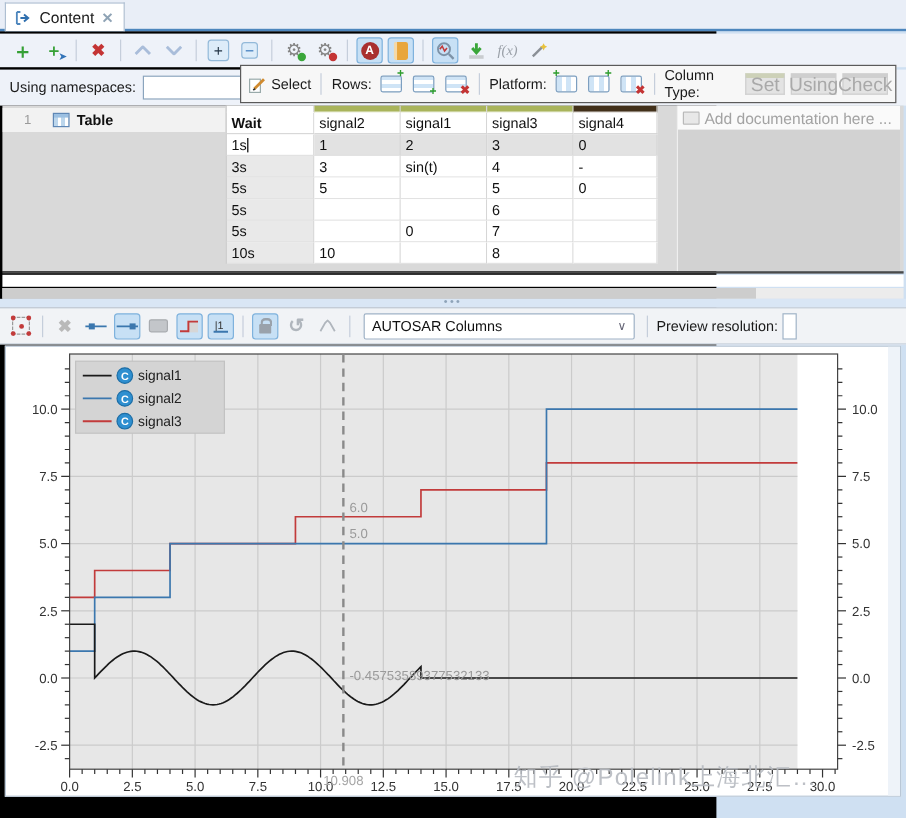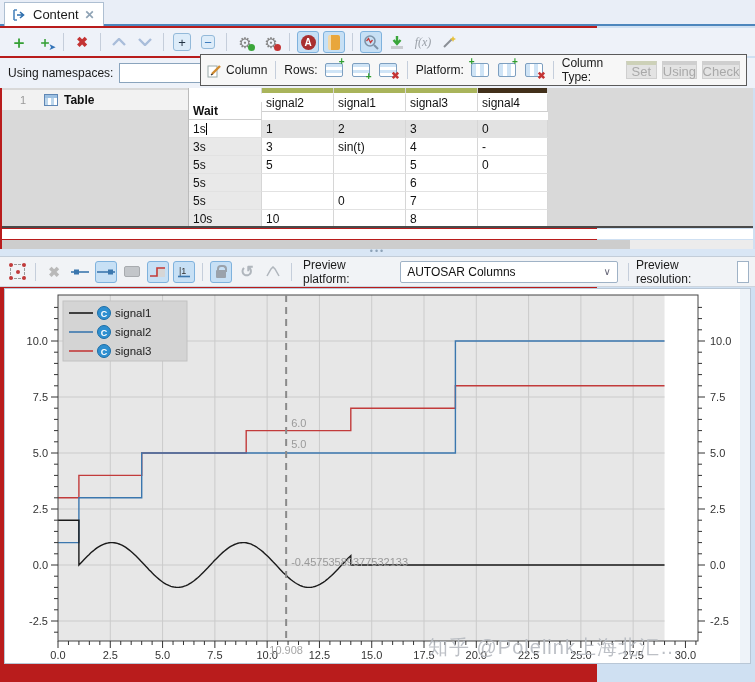--- a/index.html
+++ b/index.html
@@ -1,18 +1,18 @@
 <!DOCTYPE html>
 <html><head>
 <meta charset="utf-8">
 <style>
   * { margin:0; padding:0; box-sizing:border-box; }
   html,body { width:755px; height:682px; }
   body { font-family:"Liberation Sans", sans-serif; background:#cfe0f2; overflow:hidden; }
-  #app { position:relative; width:597px; height:682px; background:#b91c1c;text-decoration:underline; }
+  #app { position:relative; width:597px; height:682px; background:#000000;text-decoration:underline; }
 
   
   .tabbar { position:absolute; left:0; top:0; width:755px; height:26px; background:#e9eef7; border-bottom:2px solid #4d86bd; }
   .tab { position:absolute; left:4px; top:2px; height:24px; background:#fff; border:1px solid #aebfd2; border-bottom:none; display:flex; align-items:center; gap:6px; padding:0 8px; font-size:13px; color:#1a1a1a; }
   .tab .close { color:#8fa3b5; font-size:12px; font-weight:bold; }
 
   
   .toolbar1 { position:absolute; left:0; top:28px; width:755px; height:28px; background:#eef2f9; display:flex; align-items:center; gap:4px; padding-left:8px; }
   .nsrow { position:absolute; left:0; top:58px; width:755px; height:30px; background:#eef2f9; display:flex; align-items:center; font-size:12px; color:#1a1a1a; }
   .nsrow label { margin-left:8px; }
@@ -32,21 +32,21 @@
 
   
   .floatbar { position:absolute; left:200px; top:54px; width:547px; height:32px; background:#f7f7f7; border:1px solid #5a5a5a; display:flex; align-items:center; gap:5px; padding:0 6px; font-size:12px; color:#1a1a1a; z-index:5; }
   .fbtn { display:flex; align-items:center; gap:4px; }
   .mini-table { width:18px; height:14px; border:1px solid #7d9fc0; background:#fff; position:relative; border-radius:2px; }
   .mini-table.rows { background:repeating-linear-gradient(180deg,#cfe4f6 0 3px,#fff 3px 6px); }
   .mini-table.cols { background:repeating-linear-gradient(90deg,#cfe4f6 0 4px,#fff 4px 8px); }
   .mini-mark { position:absolute; font-size:10px; font-weight:bold; line-height:1; }
   .mm-plus { color:#2f9e2f; }
   .mm-x { color:#c43434; }
-  .ctype-btn { width:38px; height:18px; font-size:13px; color:#a9a9a9; background:#e3e3e3; border:1px solid #cfcfcf; border-top:4px solid #cdd1b8; display:flex; align-items:center; justify-content:center; }
+  .ctype-btn { width:38px; height:18px; font-size:16px; color:#a9a9a9; background:#e3e3e3; border:1px solid #cfcfcf; border-top:4px solid #cdd1b8; display:flex; align-items:center; justify-content:center; }
   .ctype-btn + .ctype-btn { border-top-color:#cfcfcf; }
 
   
   .toppanel { position:absolute; left:2px; top:88px; width:751px; height:138px; background:#d9d9d9; overflow:hidden; }
   .tree-row { position:absolute; left:0; top:2px; width:186px; height:20px; background:#f2f2f2; display:flex; align-items:center; }
   .tree-num { width:42px; text-align:center; color:#9a9a9a; font-size:11px; }
   .tree-icon { width:14px; height:12px; border:1px solid #5f87b5; background:
       linear-gradient(#9cc0e2 0 0) 0 0/100% 3px no-repeat,
       repeating-linear-gradient(90deg,#bcd6ec 0 3px,#fff 3px 6px); margin-right:6px; }
   .tree-label { font-size:12px; font-weight:bold; color:#111; }
@@ -175,21 +175,21 @@
     </div>
   </div>
 
   <div class="floatbar">
     <div class="fbtn">
       <svg width="15" height="15" viewBox="0 0 15 15">
           <rect x="1" y="3" width="9" height="11" fill="#fff" stroke="#9aa" stroke-width="1"></rect>
           <path d="M5 11 L13 3" stroke="#d08a2e" stroke-width="2.4"></path>
           <path d="M4 12 l1.6 -1" stroke="#333" stroke-width="1.4"></path>
         </svg>
-      <span>Column</span>
+      <span>Select</span>
     </div>
     <div class="sep"></div>
     <span>Rows:</span>
     <div class="tbtn">
         <span class="mini-table rows"></span>
         <span class="mini-mark mm-plus" style="right:0;top:-2px;">+</span>
       </div>
     <div class="tbtn">
         <span class="mini-table rows"></span>
         <span class="mini-mark mm-plus" style="right:0;bottom:-1px;">+</span>
@@ -229,21 +229,21 @@
       <span class="tree-num">1</span>
       <span class="tree-icon"></span>
       <span class="tree-label">Table</span>
     </div>
     <div class="gridtbl" id="gridtbl" style="grid-template-columns: 73px 72px 72px 72px 70px;">
         <div class="gcell strip"></div>
         <div class="gcell strip" style="background: rgb(169, 180, 91);"></div>
         <div class="gcell strip" style="background: rgb(169, 180, 91);"></div>
         <div class="gcell strip" style="background: rgb(169, 180, 91);"></div>
         <div class="gcell strip" style="background: rgb(66, 48, 26);"></div>
-        <div class="gcell hdr" style="font-weight: bold; margin-top: 8px;">Wait</div>
+        <div class="gcell hdr" style="font-weight: bold;">Wait</div>
         <div class="gcell hdr">signal2</div>
         <div class="gcell hdr">signal1</div>
         <div class="gcell hdr">signal3</div>
         <div class="gcell hdr">signal4</div>
         <div class="gcell editcell">1s<span class="caret"></span></div>
         <div class="gcell activerow">1</div>
         <div class="gcell activerow">2</div>
         <div class="gcell activerow">3</div>
         <div class="gcell activerow">0</div>
         <div class="gcell waitcol">3s</div>
@@ -265,20 +265,26 @@
         <div class="gcell"></div>
         <div class="gcell">0</div>
         <div class="gcell">7</div>
         <div class="gcell"></div>
         <div class="gcell waitcol">10s</div>
         <div class="gcell">10</div>
         <div class="gcell"></div>
         <div class="gcell">8</div>
         <div class="gcell"></div>
       </div>
+    <div class="docpanel">
+      <div class="docrow">
+        <span class="book"></span>
+        <span>Add documentation here ...</span>
+      </div>
+    </div>
   </div>
 
   <div class="darkline"></div>
   <div class="whitestrip"></div>
   <div class="hscroll">
       <div class="thumb"></div>
     </div>
   <div class="splitter">•••</div>
 
   <div class="pvbar">
@@ -328,21 +334,20 @@
       </div>
     <div class="tbtn">
         <span class="undo">↺</span>
       </div>
     <div class="tbtn">
         <svg width="14" height="11">
           <polyline points="1,10 5,3 7,1 9,3 13,10" fill="none" stroke="#b0b6bd" stroke-width="1.5"></polyline>
         </svg>
       </div>
     <div class="sep"></div>
-    <span style="margin-left:4px;">Preview platform:</span>
     <div class="combo" style="margin-left:4px;">
       <span>AUTOSAR Columns</span>
       <span class="chev">∨</span>
     </div>
     <div class="sep" style="margin-left:6px;"></div>
     <span>Preview resolution:</span>
     <div class="res-input"></div>
   </div>
 
   <div class="chartpanel">

